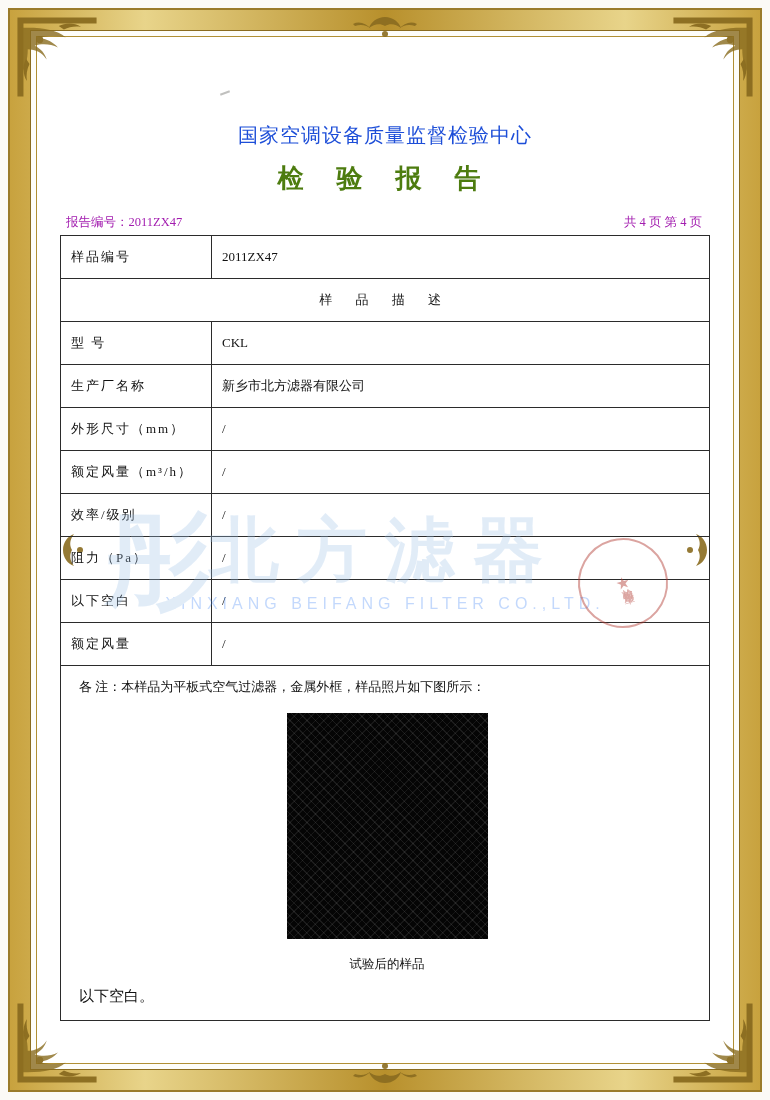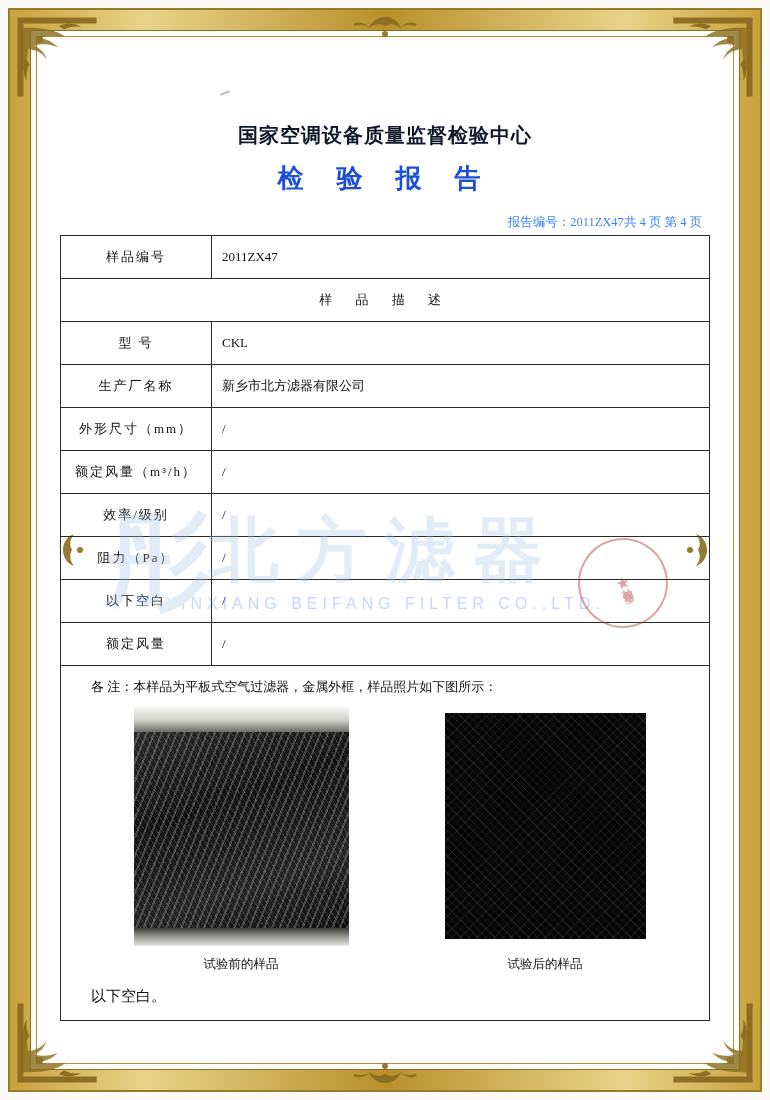--- a/index.html
+++ b/index.html
@@ -55,56 +55,56 @@
 
   
   .content{
     position:absolute;
     left:60px;top:60px;right:60px;bottom:60px;
     overflow:hidden;
   }
   .title-block{text-align:center;margin-top:62px;}
   .org-title{
     font-family:"DejaVu Sans", sans-serif;
-    font-size:20px;font-weight:bold;color:#0f172a;letter-spacing:1px;
+    font-size:20px;font-weight:normal;color:#1d4ed8;letter-spacing:1px;
   }
   .report-title{
     font-family:"DejaVu Sans", sans-serif;
-    font-size:26px;font-weight:bold;color:#1d4ed8;
+    font-size:26px;font-weight:bold;color:#4d7c0f;
     letter-spacing:12px;margin-top:12px;
   }
   .meta-row{
-    display:flex;justify-content:flex-end;align-items:flex-end;
-    margin-top:18px;font-size:12.5px;color:#3b82f6;
+    display:flex;justify-content:space-between;align-items:flex-end;
+    margin-top:18px;font-size:12.5px;color:#a21caf;
     padding:0 8px 0 6px;
   }
   .meta-left span, .meta-right span{white-space:nowrap;}
 
   table.report{
     width:100%;
     border-collapse:collapse;
     margin-top:4px;
     font-size:13px;
     color:#111;
     table-layout:fixed;
   }
   table.report td{
     border:1px solid #2b2b2b;
     height:38px;
     padding:2px 10px;
     vertical-align:middle;
   }
-  td.label{width:130px;text-align:center;letter-spacing:2px;}
+  td.label{width:130px;letter-spacing:2px;}
   td.section{text-align:center;letter-spacing:10px;}
   td.value{text-align:left;padding-left:16px;}
   td.slash{text-align:left;padding-left:16px;}
 
   .notes-cell{
     border:1px solid #2b2b2b;border-top:none;
-    padding:10px 12px 14px 28px;
+    padding:10px 12px 14px 16px;
     font-size:13px;color:#111;
   }
   .notes-line{margin:2px 0 10px 2px;}
   .photos{
     display:flex;justify-content:space-around;align-items:flex-start;
     margin-top:6px;
   }
   .photo-box{width:215px;text-align:center;}
   .photo-img{
     width:215px;height:240px;
@@ -306,24 +306,20 @@
           <td class="label">额定风量</td>
           <td class="slash">/</td>
         </tr>
       </tbody>
     </table>
 
     <div class="notes-cell">
       <div class="notes-line">各 注：本样品为平板式空气过滤器，金属外框，样品照片如下图所示：</div>
       <div class="photos">
         <div class="photo-box">
-          <div class="photo-img photo-a"></div>
-          <div class="photo-cap">试验前的样品</div>
-        </div>
-        <div class="photo-box">
           <div class="photo-img photo-b"></div>
           <div class="photo-cap">试验后的样品</div>
         </div>
       </div>
       <div class="tail-note">以下空白。</div>
     </div>
 
     <div class="watermark">
       <div class="wm-logo">彤</div>
       <div class="wm-main">北方滤器</div>

